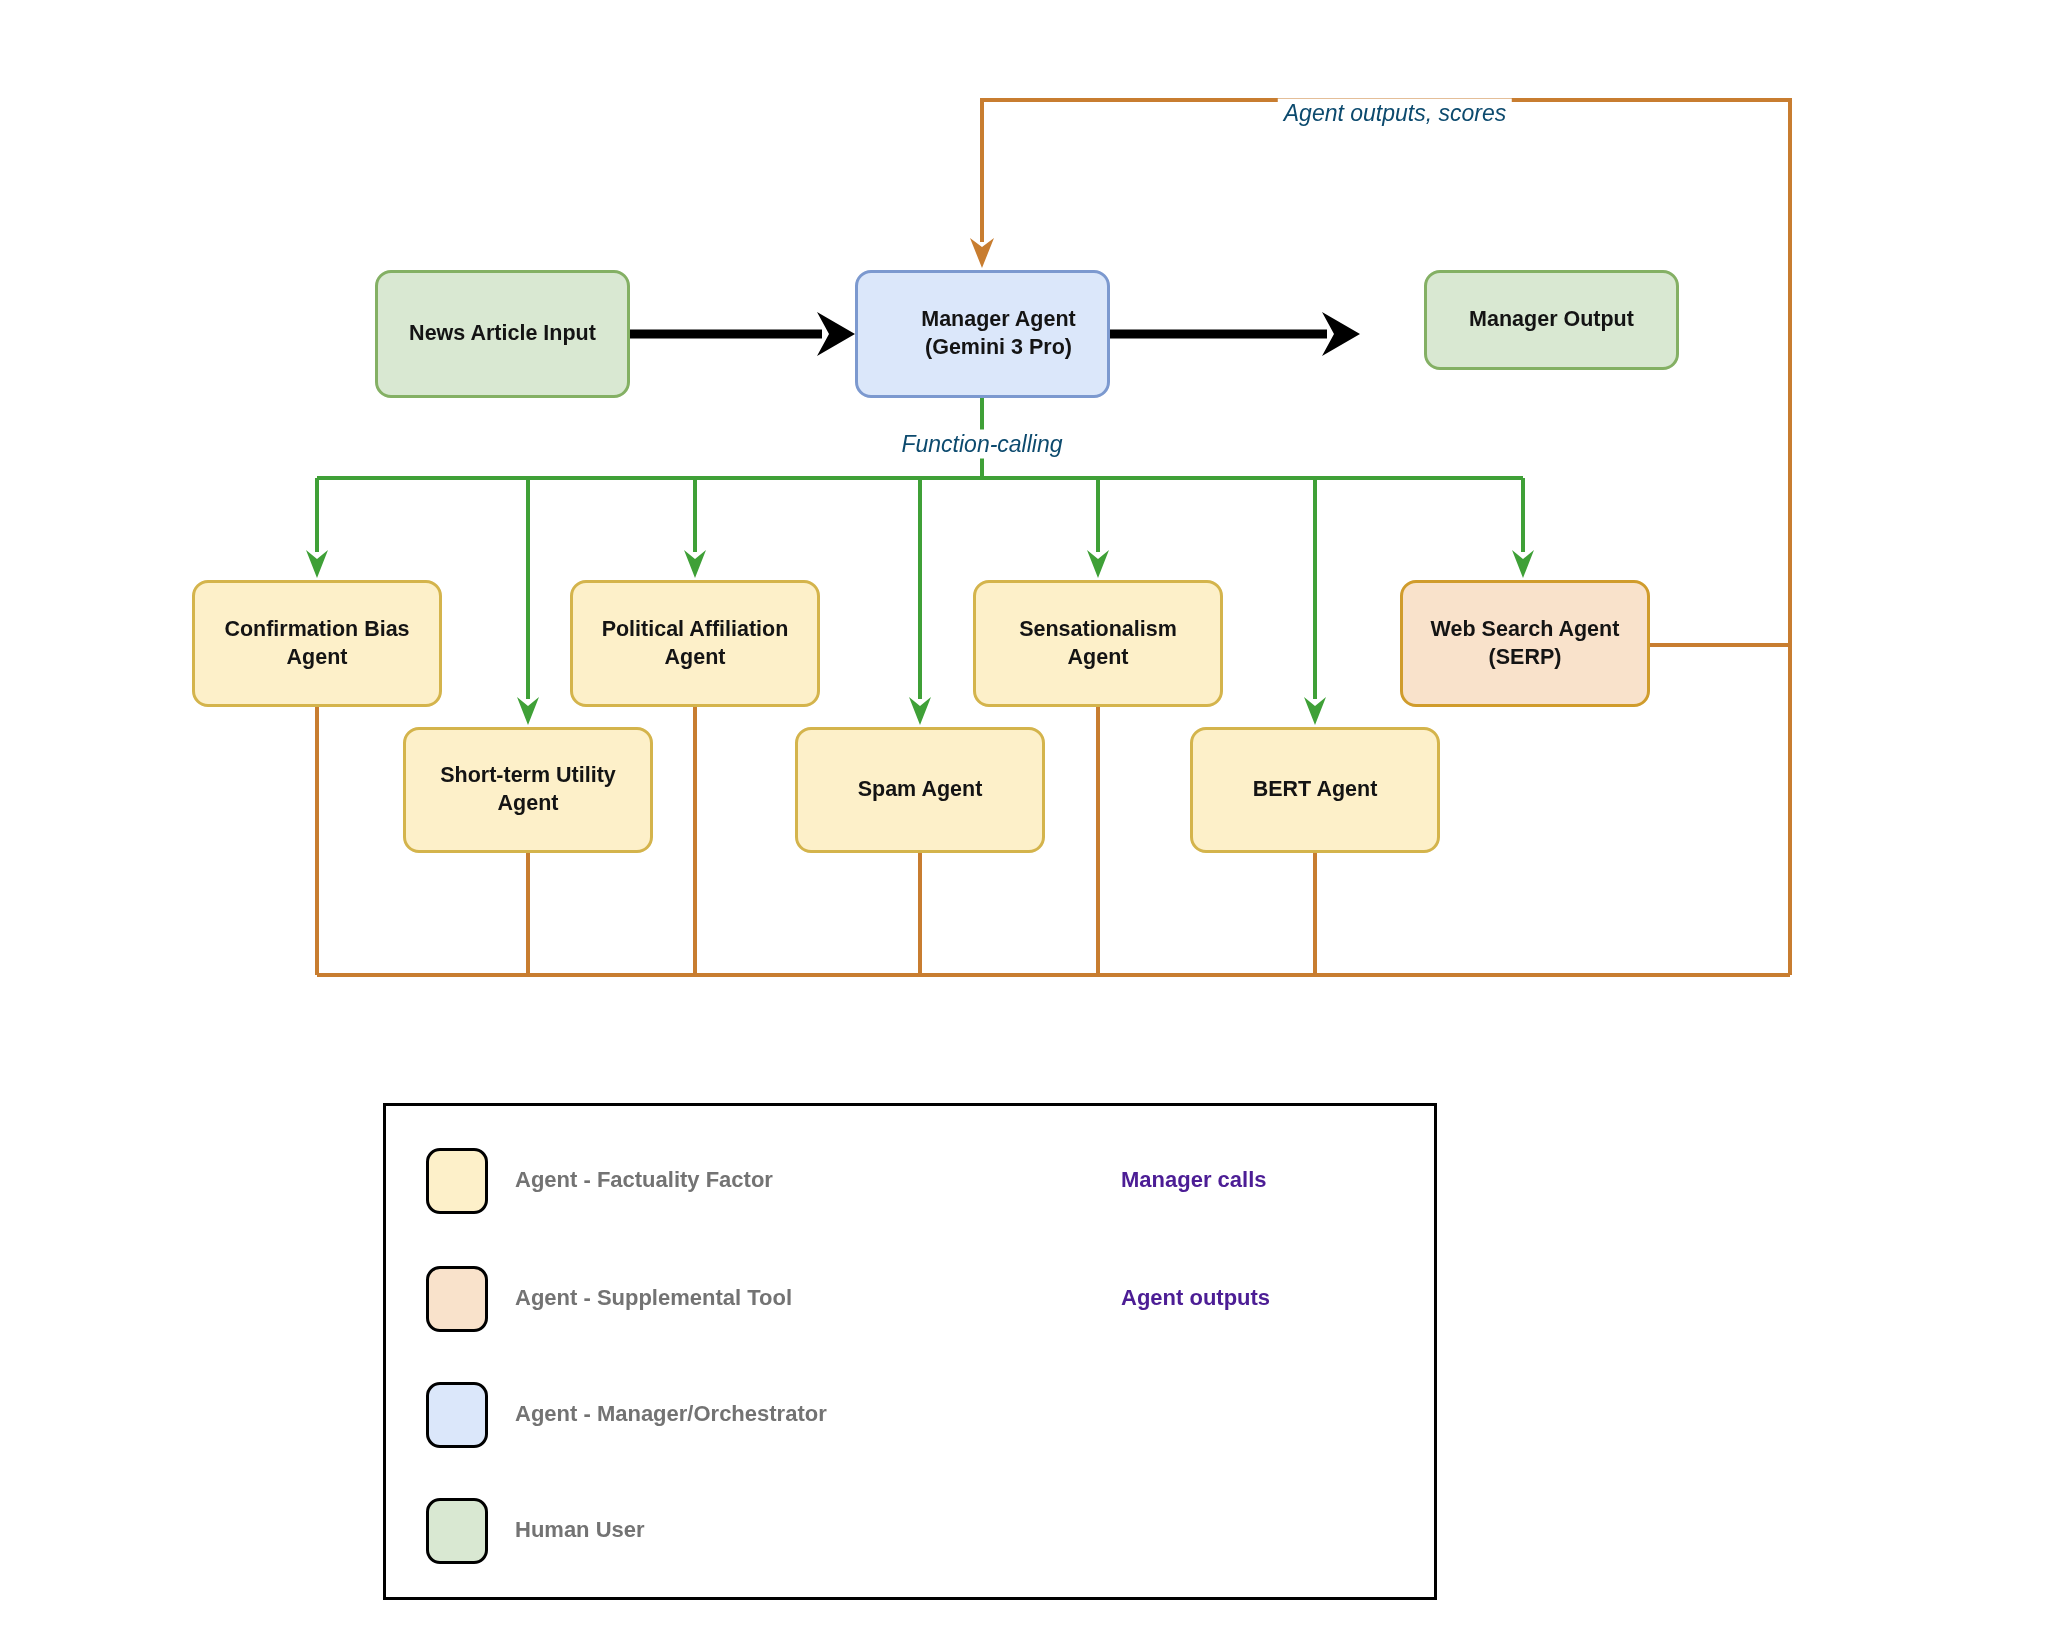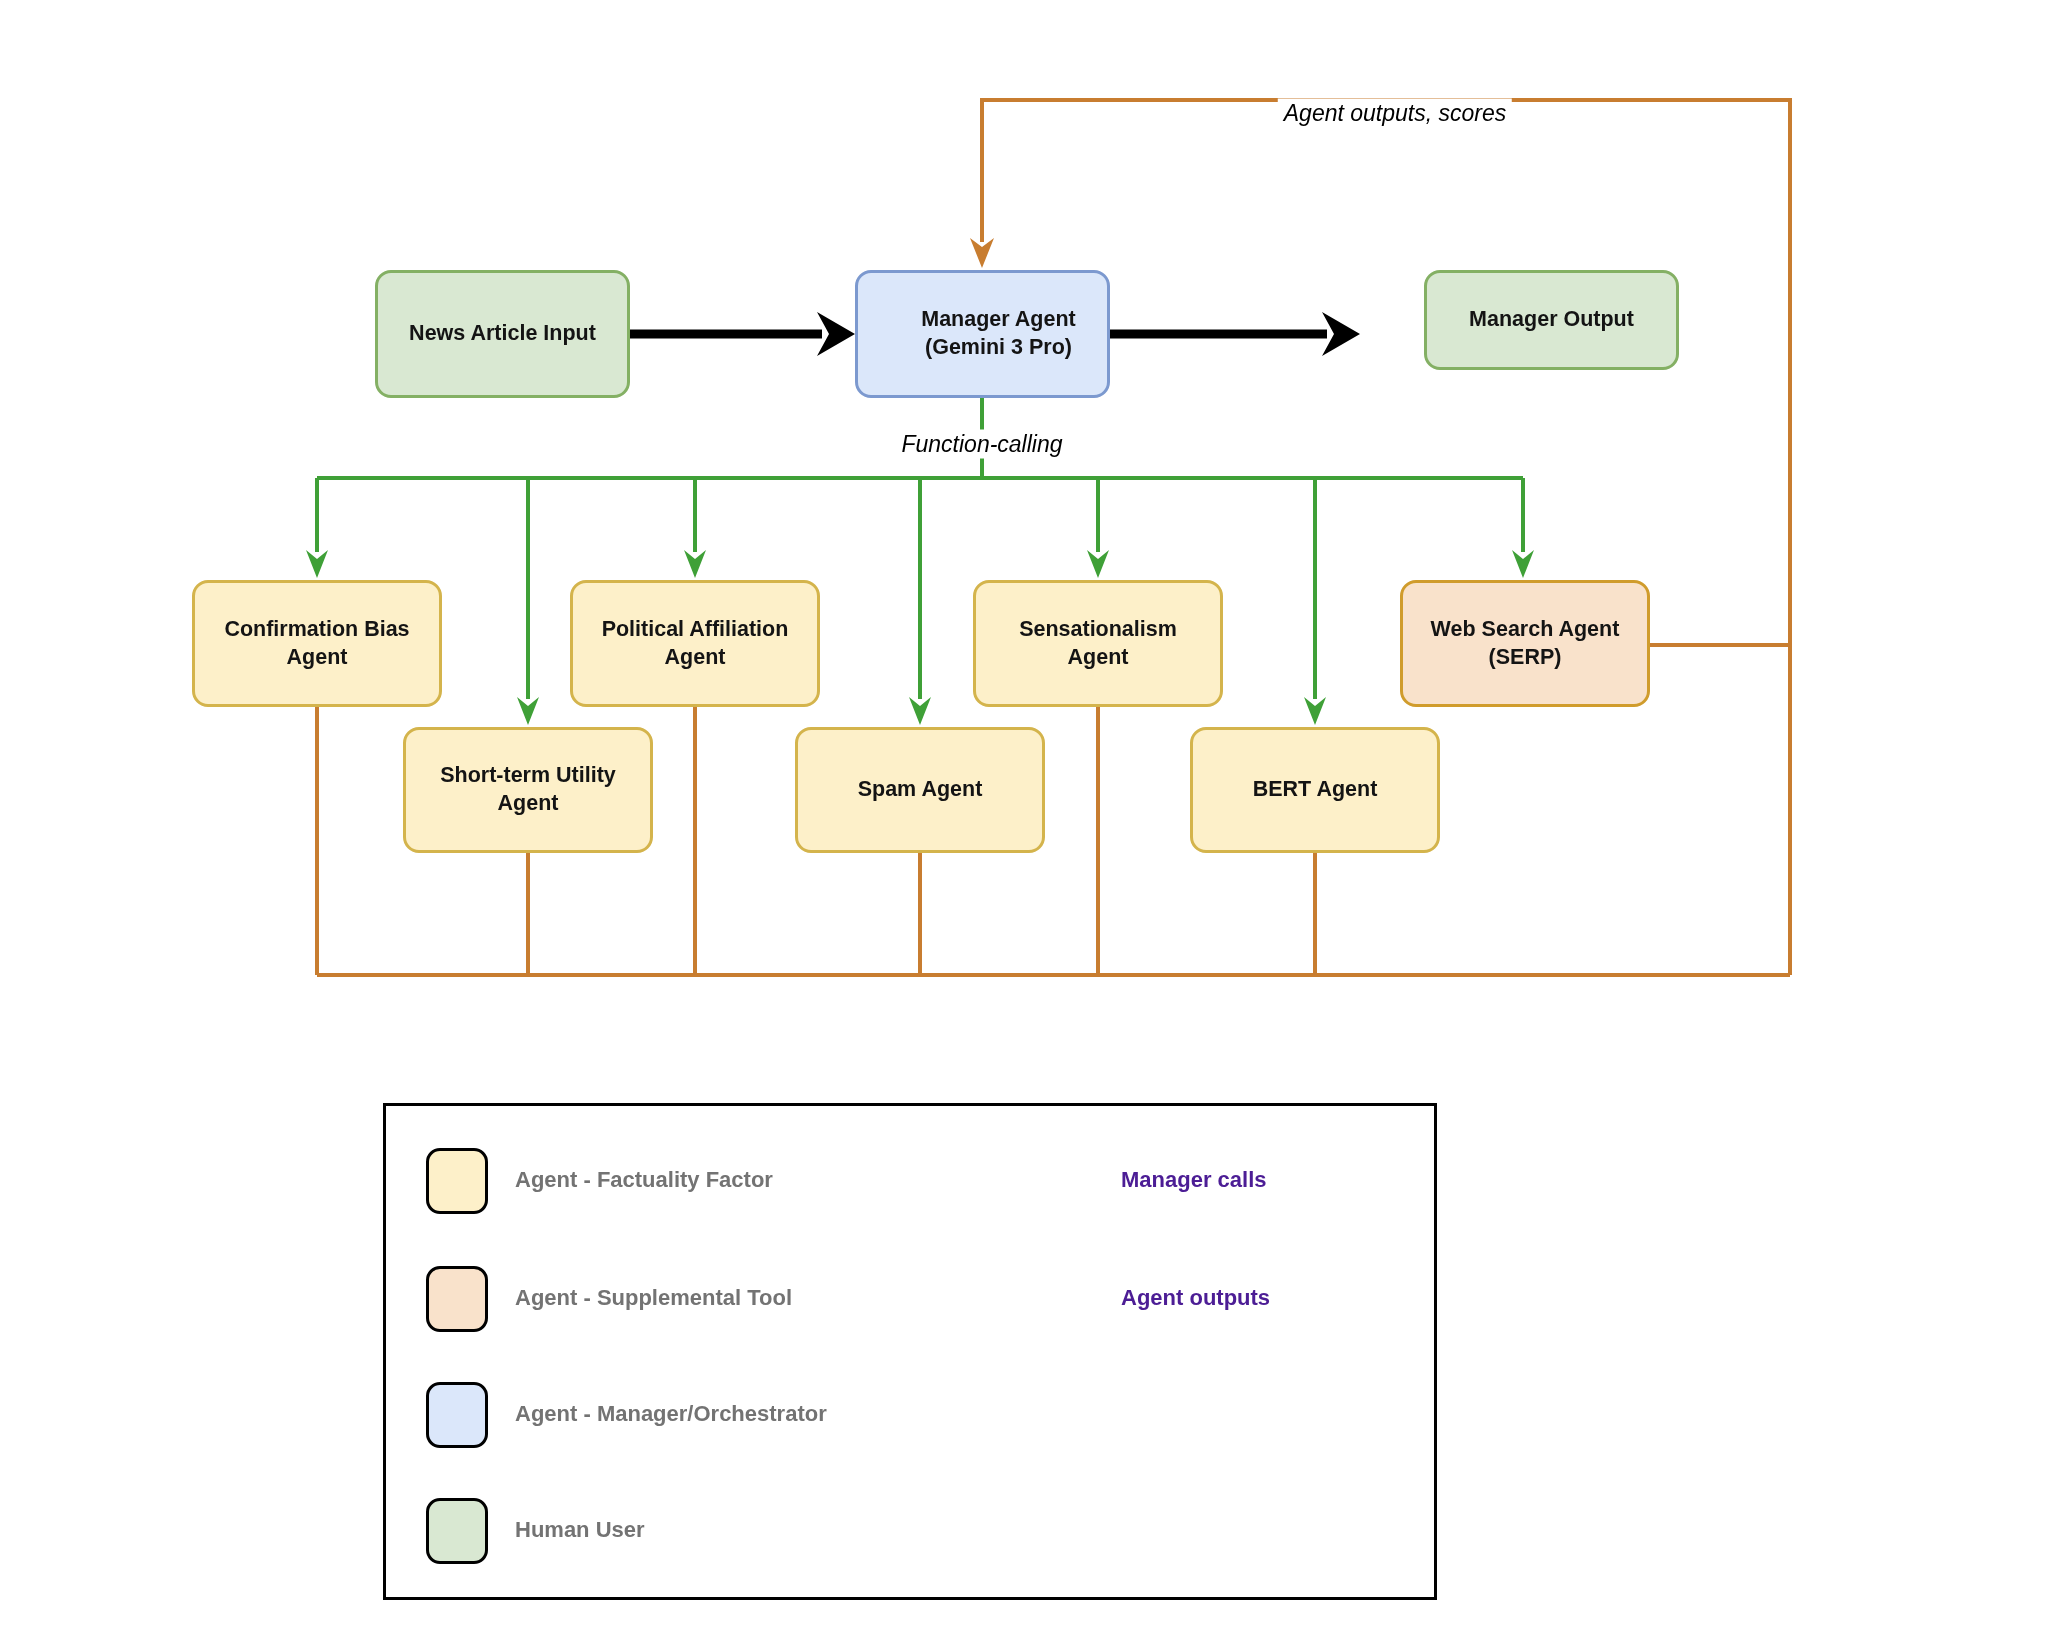--- a/index.html
+++ b/index.html
@@ -23,21 +23,21 @@
     font-weight:bold;font-size:21.5px;line-height:1.3;color:#141414;text-align:center;
     box-sizing:border-box;
   }
   .n-green{background:var(--c-green_fill);border-color:var(--c-green_border);text-align:right;}
   .n-blue{background:var(--c-blue_fill);border-color:var(--c-blue_border);padding-left:32px;}
   .n-yellow{background:var(--c-yellow_fill);border-color:var(--c-yellow_border);}
   .n-orange{background:var(--c-orange_fill);border-color:var(--c-orange_border);}
 
   .edge-label{
     position:absolute;z-index:3;transform:translate(-50%,-50%);
-    font-style:italic;font-size:23px;color:#000000;background:#ffffff;
+    font-style:italic;font-size:23px;color:#0c4a6e;background:#ffffff;
     padding:1px 6px;white-space:nowrap;
   }
 
   #legend{
     position:absolute;z-index:2;left:383px;top:1103px;width:1054px;height:497px;
     border:3px solid #000;box-sizing:border-box;background:#fff;
   }
   .swatch{
     position:absolute;left:40px;width:62px;height:66px;border:3px solid;border-radius:14px;
     box-sizing:border-box;

